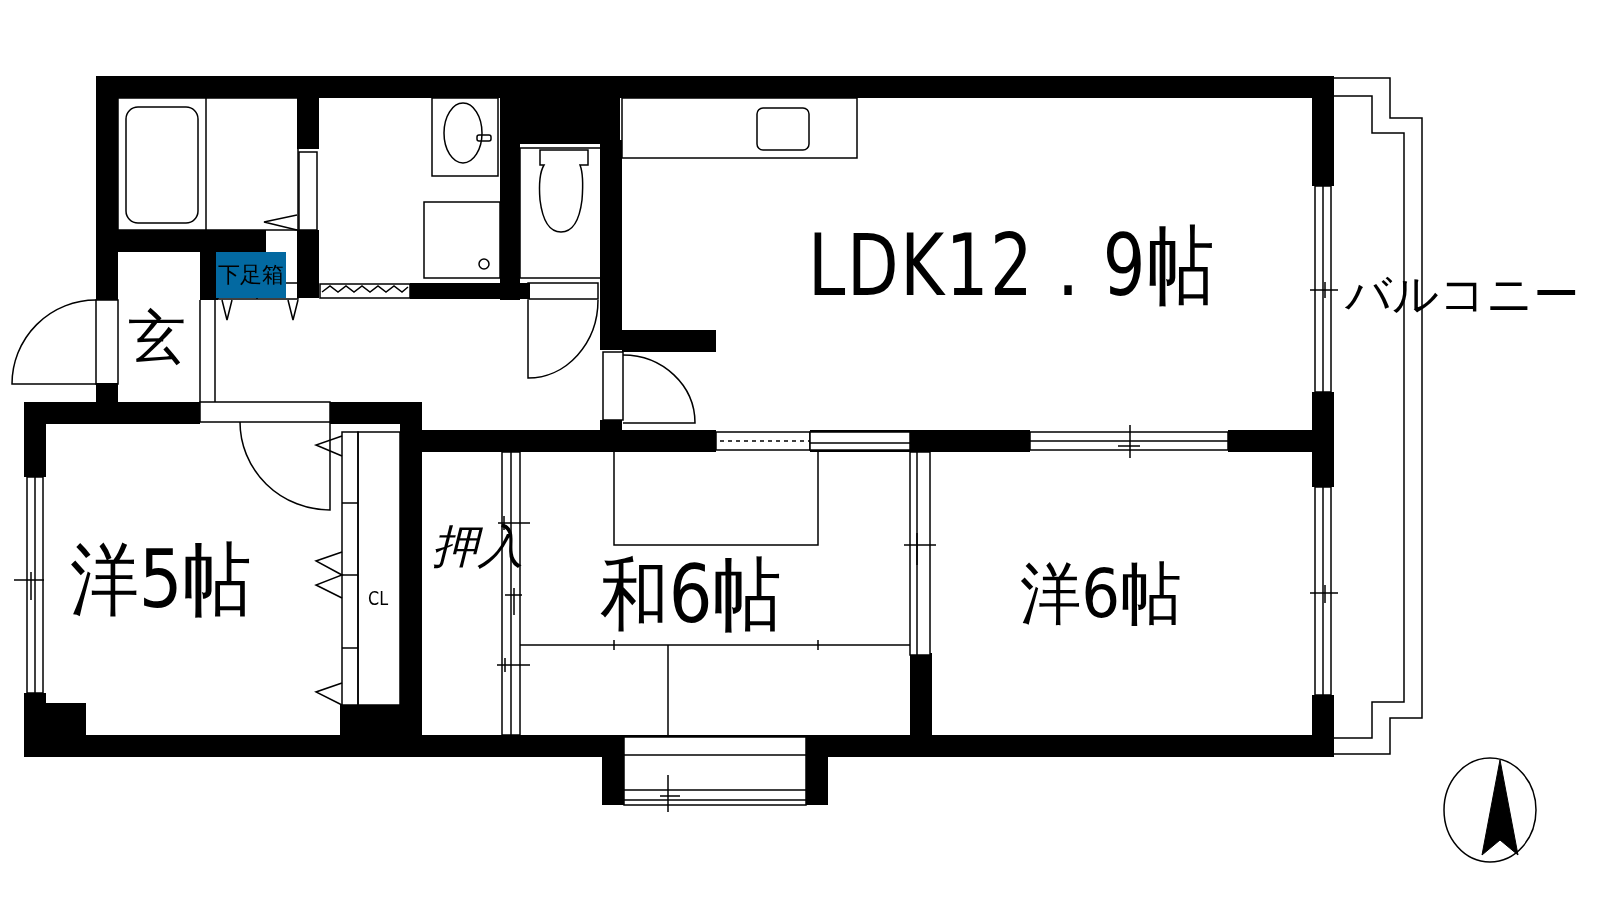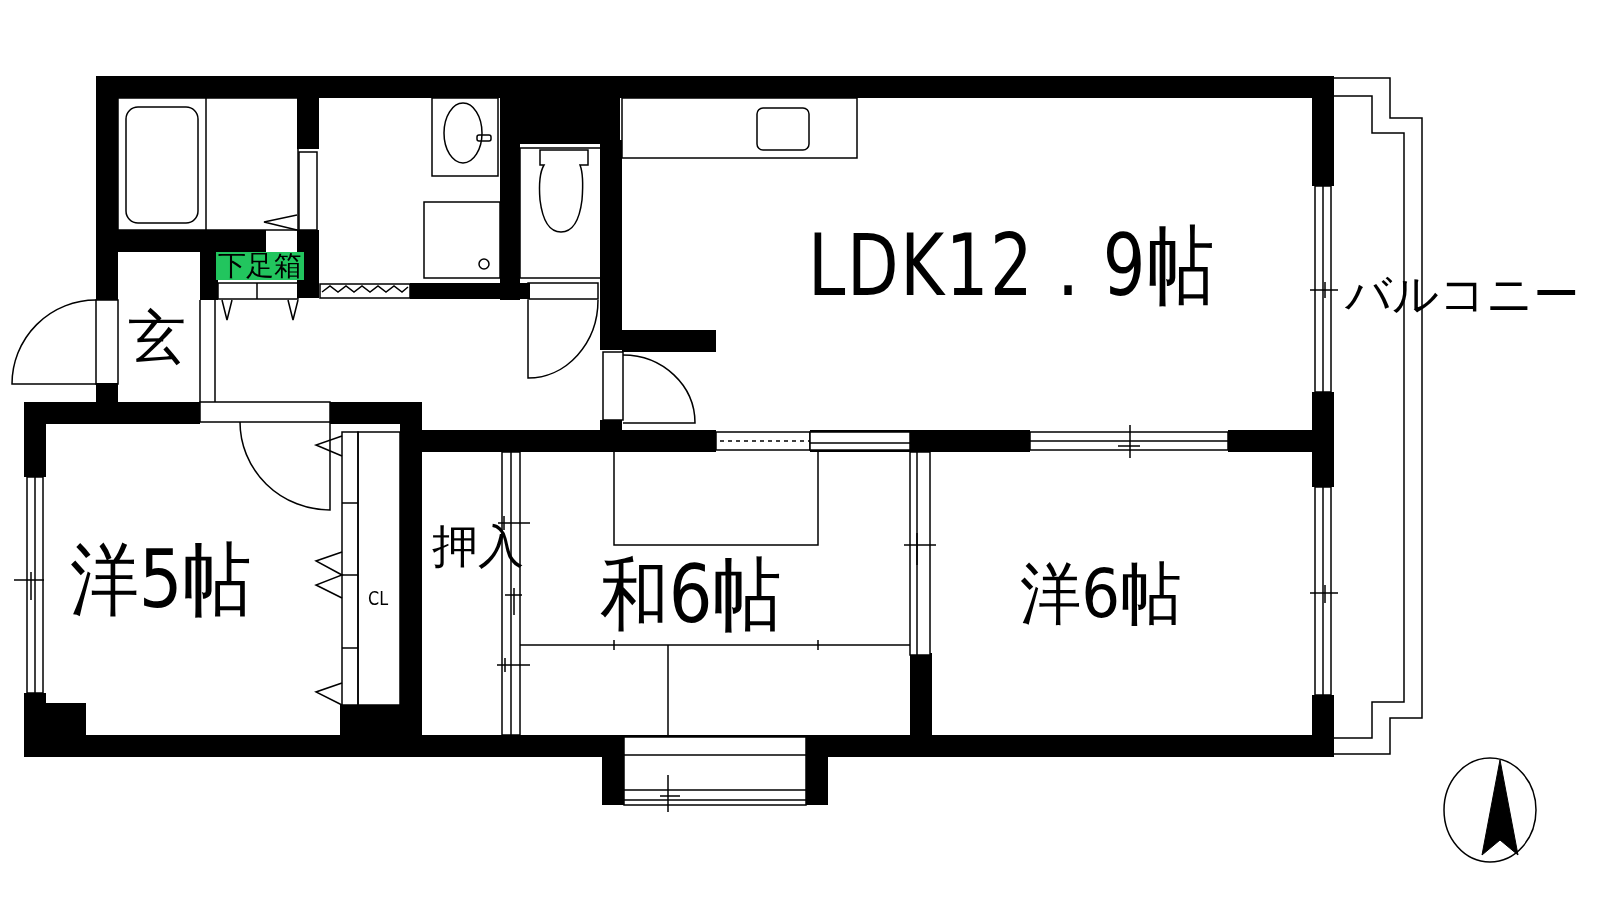--- a/index.html
+++ b/index.html
@@ -9,23 +9,23 @@
   .wall { fill: #000; }
   .thin { fill: none; stroke: #000; stroke-width: 1.5; }
   .thinw { fill: #fff; stroke: #000; stroke-width: 1.5; }
   .label { position: absolute; color: #000; white-space: nowrap; line-height: 1;
            font-family: "DejaVu Sans", sans-serif; }
   .ldk { left: 808px; top: 222px; font-size: 86px; transform: scaleX(0.78); transform-origin: left top; letter-spacing: 2px; }
   .yo5 { left: 70px; top: 540px; font-size: 80px; transform: scaleX(0.86); transform-origin: left top; }
   .wa6 { left: 600px; top: 555px; font-size: 80px; transform: scaleX(0.86); transform-origin: left top; }
   .yo6 { left: 1020px; top: 560px; font-size: 68px; transform: scaleX(0.9); transform-origin: left top; }
   .gen { left: 128px; top: 308px; font-size: 58px; }
-  .oshi { left: 432px; top: 520px; font-size: 46px; width: 52px; line-height: 1.15; text-align: center; }
+  .oshi { left: 432px; top: 520px; font-size: 46px; width: 52px; line-height: 1.15; text-align: center; font-style: italic; }
   .cl { left: 368px; top: 588px; font-size: 20px; transform: scaleX(0.8); transform-origin: left top; }
-  .getabako { left: 216px; top: 252px; font-size: 28px; background:#22c55e; padding: 0 2px; }
+  .getabako { left: 216px; top: 252px; font-size: 22px; background:#0369a1; padding: 12px 2px; }
   .balcony { left: 1345px; top: 270px; font-size: 46px; width: 54px; text-align: left; line-height: 1.05; }
 </style>
 </head>
 <body>
 
 <svg width="1600" height="900" viewBox="0 0 1600 900">
 
   <rect class="wall" x="96" y="76" width="1238" height="22"></rect>
 
   <rect class="wall" x="96" y="76" width="22" height="170"></rect>

